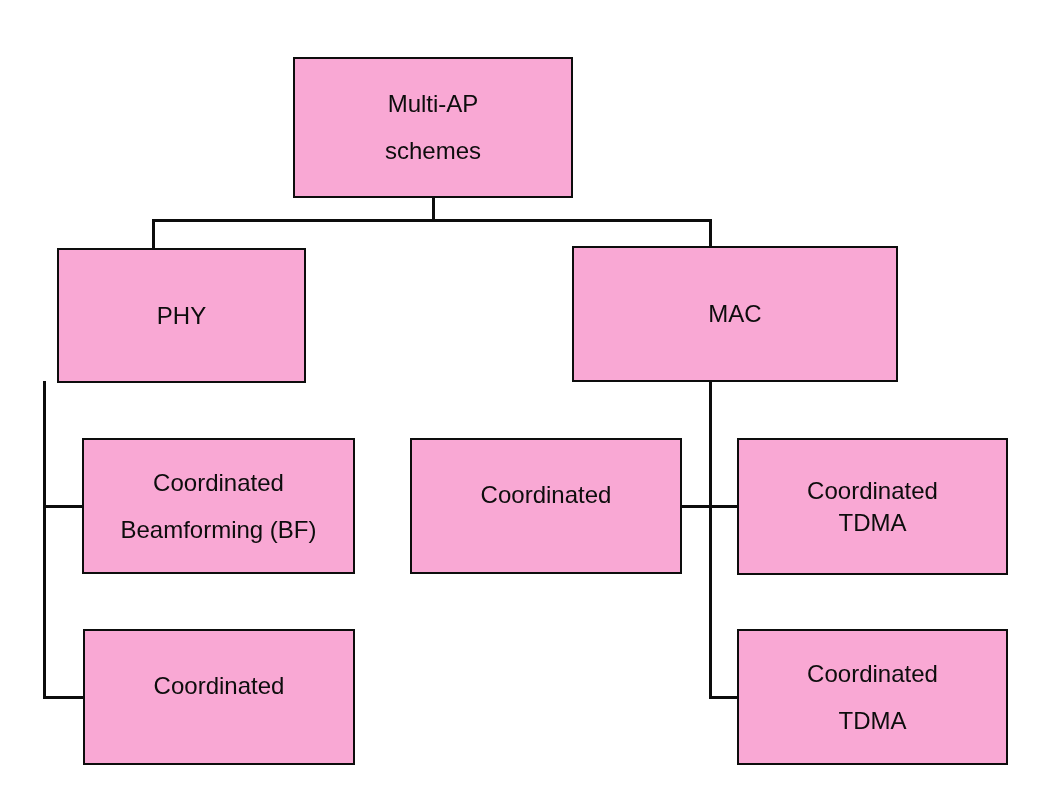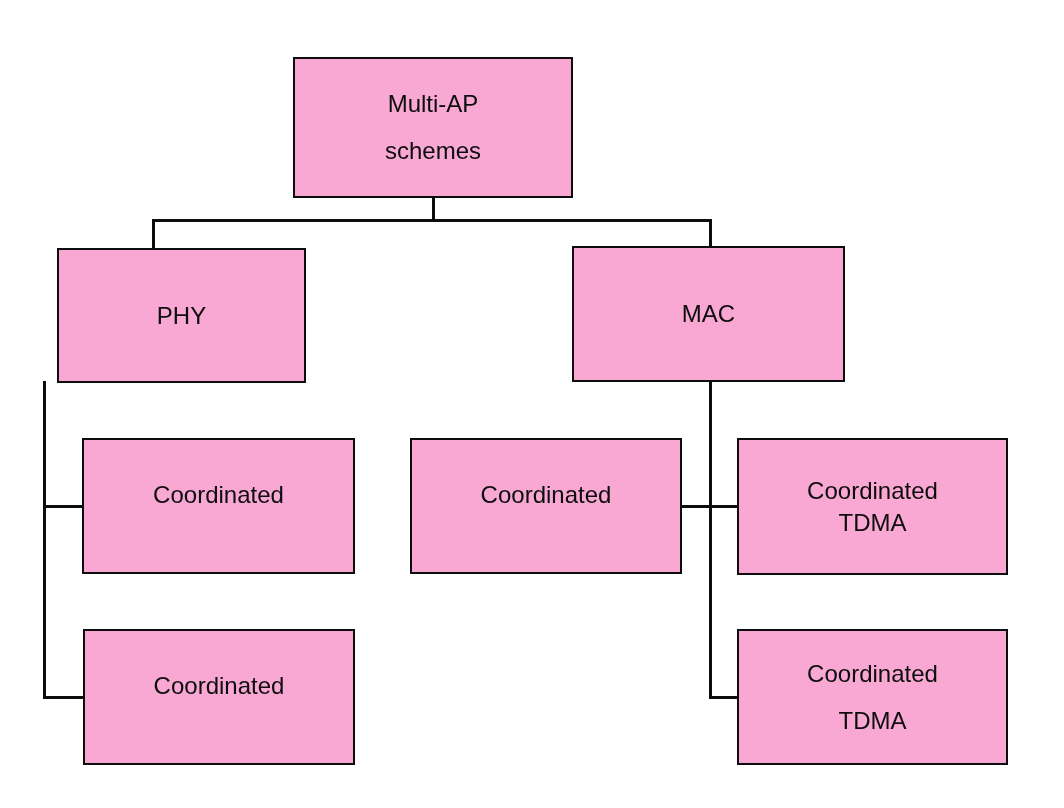--- a/index.html
+++ b/index.html
@@ -83,26 +83,27 @@
 
   <div class="node two-line" style="left:293px; top:57px; width:280px; height:141px;">
     <span class="line1">Multi-AP</span>
     <span class="line2">schemes</span>
   </div>
 
   <div class="node" style="left:15px; top:248px; width:249px; height:135px;margin-left:42px;">
     <span class="line1">PHY</span>
   </div>
 
-  <div class="node" style="left:572px; top:246px; width:273px; height:136px;">
+  <div class="node" style="left:572px; top:246px; width:326px; height:136px;">
     <span class="line1">MAC</span>
   </div>
 
   <div class="node two-line" style="left:82px; top:438px; width:273px; height:136px;">
     <span class="line1">Coordinated</span>
+    <span class="line2">Beamforming (BF)</span>
   </div>
 
   <div class="node two-line" style="left:83px; top:629px; width:272px; height:136px;">
     <span class="line1">Coordinated</span>
   </div>
 
   <div class="node two-line" style="left:410px; top:438px; width:272px; height:136px;">
     <span class="line1">Coordinated</span>
   </div>
 

